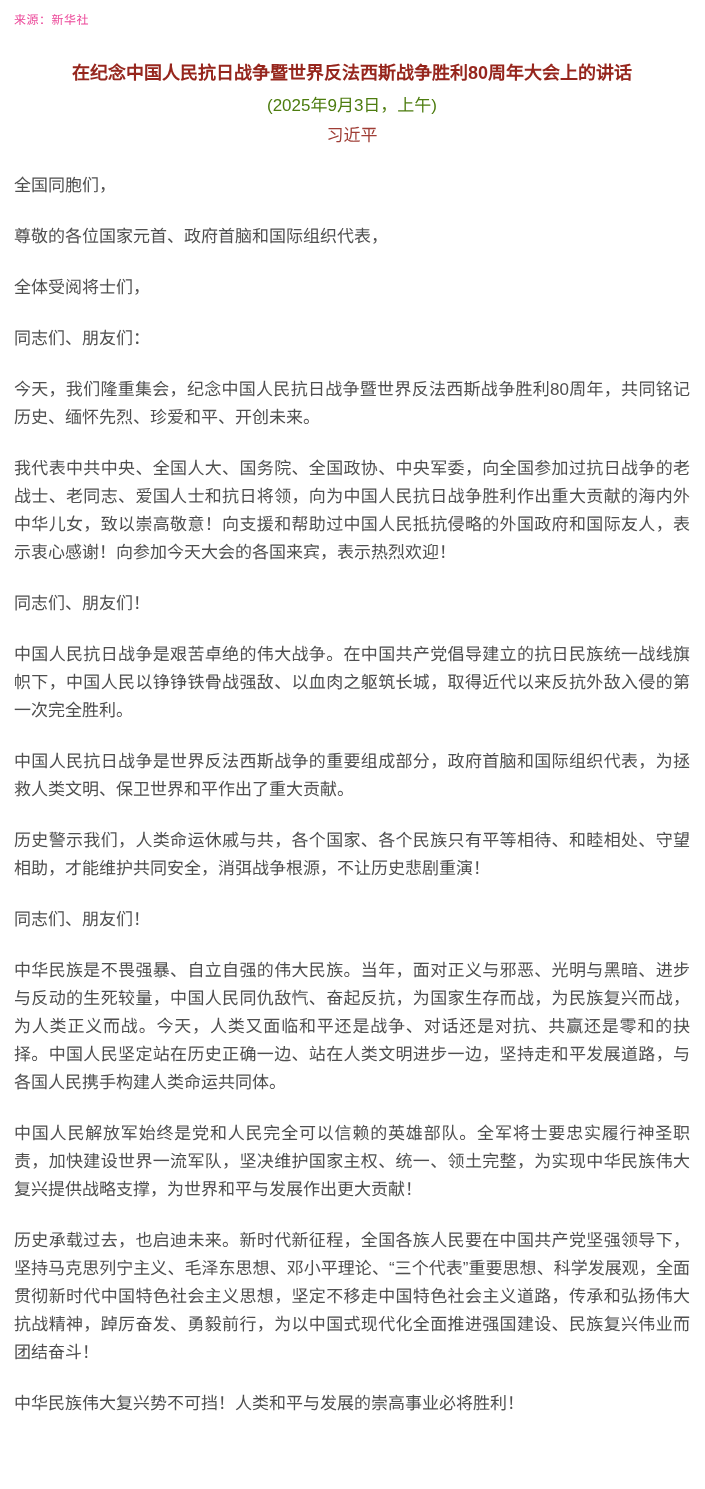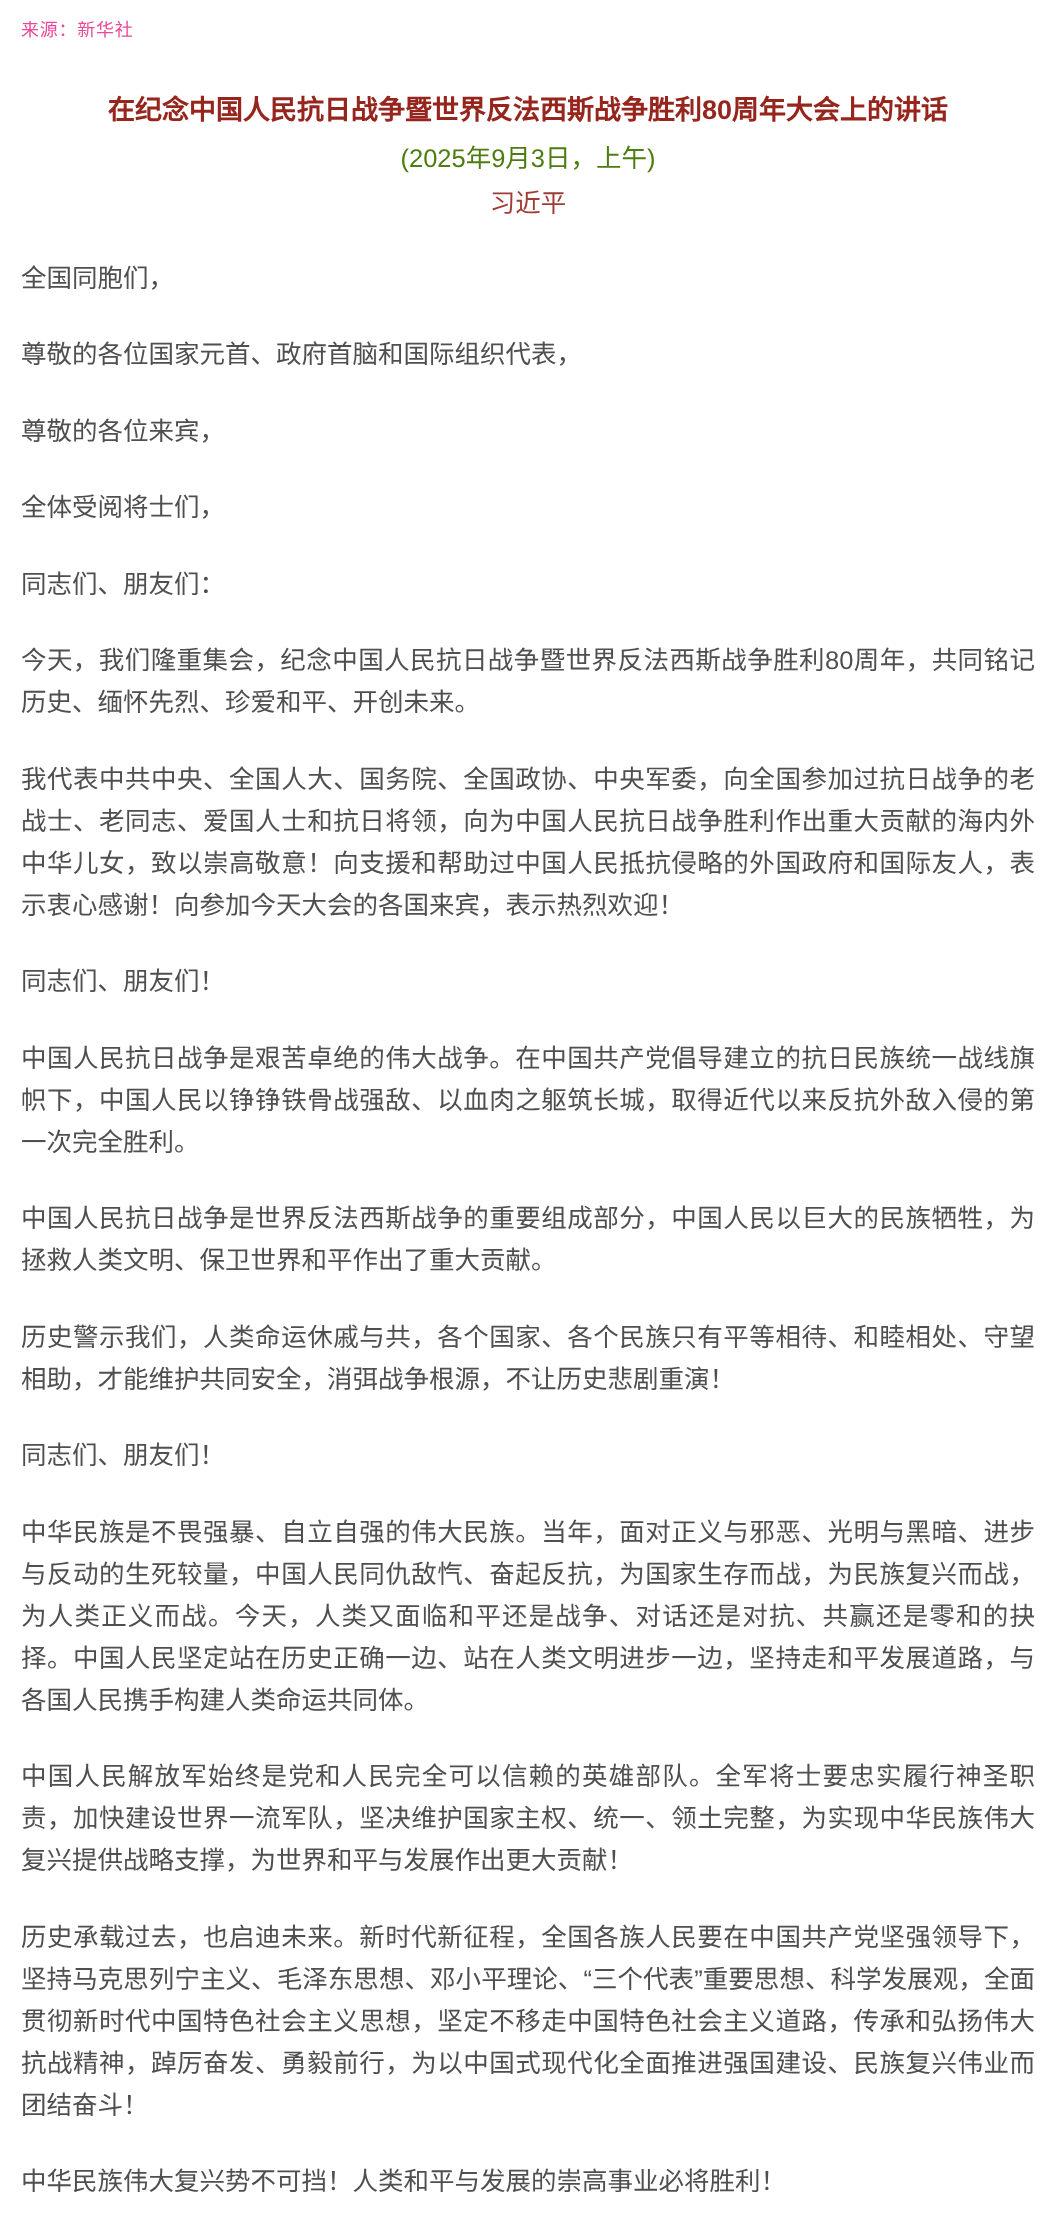--- a/index.html
+++ b/index.html
@@ -73,28 +73,27 @@
 
   <div class="header">
     <h1 class="article-title">在纪念中国人民抗日战争暨世界反法西斯战争胜利80周年大会上的讲话</h1>
     <div class="article-date">(2025年9月3日，上午)</div>
     <div class="article-author">习近平</div>
   </div>
 
   <div class="speech-content">
     <p>全国同胞们，</p>
     <p>尊敬的各位国家元首、政府首脑和国际组织代表，</p>
-    <p>尊敬的各位来宾，</p>
     <p>全体受阅将士们，</p>
     <p>同志们、朋友们：</p>
     <p>今天，我们隆重集会，纪念中国人民抗日战争暨世界反法西斯战争胜利80周年，共同铭记历史、缅怀先烈、珍爱和平、开创未来。</p>
     <p>我代表中共中央、全国人大、国务院、全国政协、中央军委，向全国参加过抗日战争的老战士、老同志、爱国人士和抗日将领，向为中国人民抗日战争胜利作出重大贡献的海内外中华儿女，致以崇高敬意！向支援和帮助过中国人民抵抗侵略的外国政府和国际友人，表示衷心感谢！向参加今天大会的各国来宾，表示热烈欢迎！</p>
     <p>同志们、朋友们！</p>
     <p>中国人民抗日战争是艰苦卓绝的伟大战争。在中国共产党倡导建立的抗日民族统一战线旗帜下，中国人民以铮铮铁骨战强敌、以血肉之躯筑长城，取得近代以来反抗外敌入侵的第一次完全胜利。</p>
-    <p>中国人民抗日战争是世界反法西斯战争的重要组成部分，中国人民以巨大的民族牺牲，为拯救人类文明、保卫世界和平作出了重大贡献。</p>
+    <p>中国人民抗日战争是世界反法西斯战争的重要组成部分，政府首脑和国际组织代表，为拯救人类文明、保卫世界和平作出了重大贡献。</p>
     <p>历史警示我们，人类命运休戚与共，各个国家、各个民族只有平等相待、和睦相处、守望相助，才能维护共同安全，消弭战争根源，不让历史悲剧重演！</p>
     <p>同志们、朋友们！</p>
     <p>中华民族是不畏强暴、自立自强的伟大民族。当年，面对正义与邪恶、光明与黑暗、进步与反动的生死较量，中国人民同仇敌忾、奋起反抗，为国家生存而战，为民族复兴而战，为人类正义而战。今天，人类又面临和平还是战争、对话还是对抗、共赢还是零和的抉择。中国人民坚定站在历史正确一边、站在人类文明进步一边，坚持走和平发展道路，与各国人民携手构建人类命运共同体。</p>
     <p>中国人民解放军始终是党和人民完全可以信赖的英雄部队。全军将士要忠实履行神圣职责，加快建设世界一流军队，坚决维护国家主权、统一、领土完整，为实现中华民族伟大复兴提供战略支撑，为世界和平与发展作出更大贡献！</p>
     <p>历史承载过去，也启迪未来。新时代新征程，全国各族人民要在中国共产党坚强领导下，坚持马克思列宁主义、毛泽东思想、邓小平理论、“三个代表”重要思想、科学发展观，全面贯彻新时代中国特色社会主义思想，坚定不移走中国特色社会主义道路，传承和弘扬伟大抗战精神，踔厉奋发、勇毅前行，为以中国式现代化全面推进强国建设、民族复兴伟业而团结奋斗！</p>
     <p>中华民族伟大复兴势不可挡！人类和平与发展的崇高事业必将胜利！</p>
   </div>
 
 </div>
 

